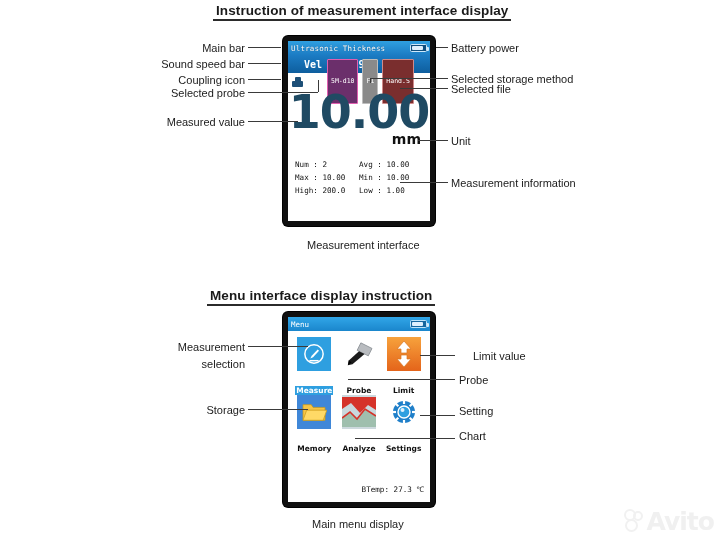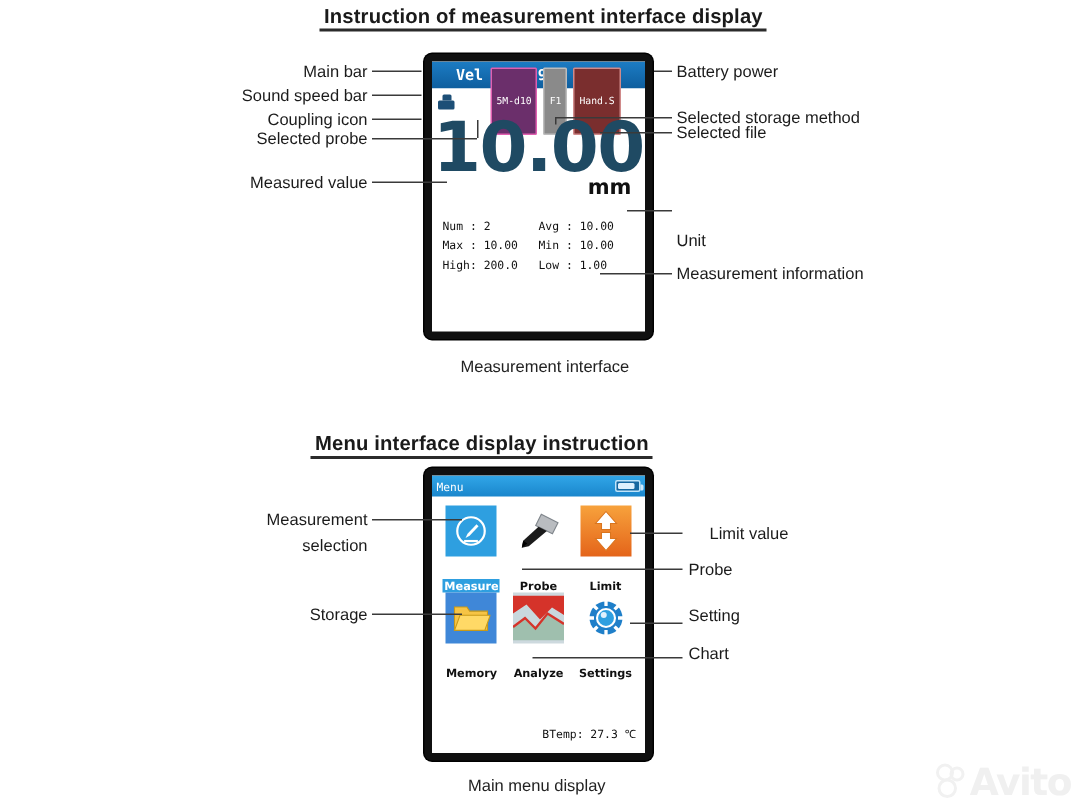--- a/index.html
+++ b/index.html
@@ -256,20 +256,26 @@
 </head>
 <body>
 
 <div class="stage">
 
   <div class="heading" id="heading-1">Instruction of measurement interface display</div>
 
   <div class="device" id="device-measure">
     <div class="screen" id="screen-measure">
 
+      <div class="titlebar">
+        <span class="ttl">Ultrasonic Thickness</span>
+        <span class="battery">
+            <i></i>
+          </span>
+      </div>
 
       <div class="velbar">
         <span class="lbl">Vel :</span>
         <span class="val">5900</span>
         <span class="unit">m/s</span>
       </div>
 
       <div class="badgerow">
         <span class="coupling">
           <span class="top"></span>
@@ -339,21 +345,21 @@
   <div class="ann" style="left:451px;top:41px;">Battery power</div>
 
   <div class="leader" style="left:370px;top:78px;width:78px;"></div>
   <div class="leader v" style="left:370px;top:78px;height:5px;"></div>
   <div class="ann" style="left:451px;top:72px;">Selected storage method</div>
 
   <div class="leader" style="left:400px;top:88px;width:48px;"></div>
   <div class="ann" style="left:451px;top:82px;">Selected file</div>
 
   <div class="leader" style="left:418px;top:140px;width:30px;"></div>
-  <div class="ann" style="left:451px;top:134px;margin-top:20px;">Unit</div>
+  <div class="ann" style="left:451px;top:134px;">Unit</div>
 
   <div class="leader" style="left:400px;top:182px;width:48px;"></div>
   <div class="ann" style="left:451px;top:176px;">Measurement information</div>
 
   <div class="caption" id="caption-1">Measurement interface</div>
 
   <div class="heading" id="heading-2">Menu interface display instruction</div>
 
   <div class="device" id="device-menu">
     <div class="screen" id="screen-menu">

